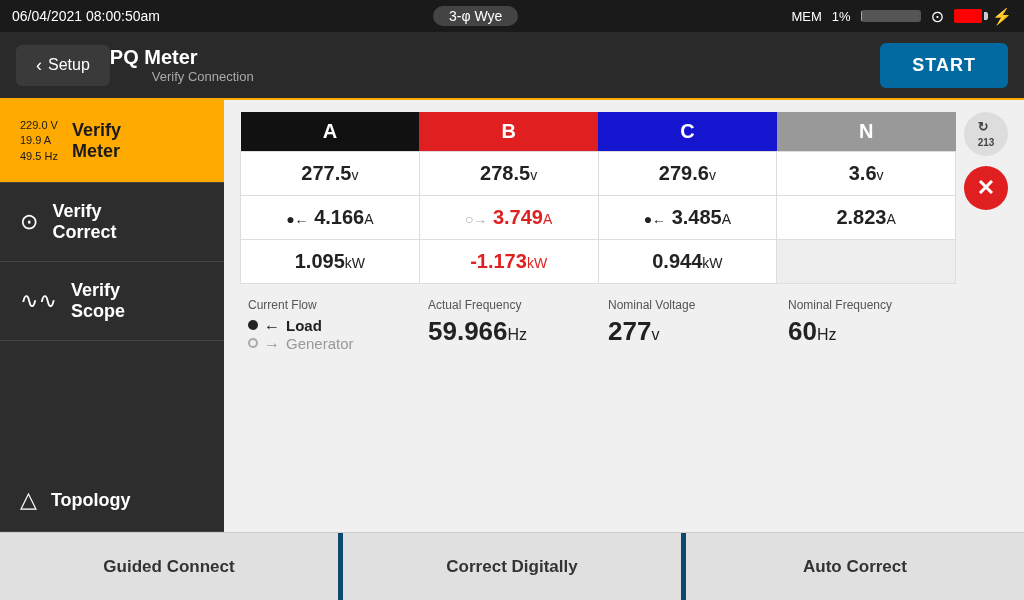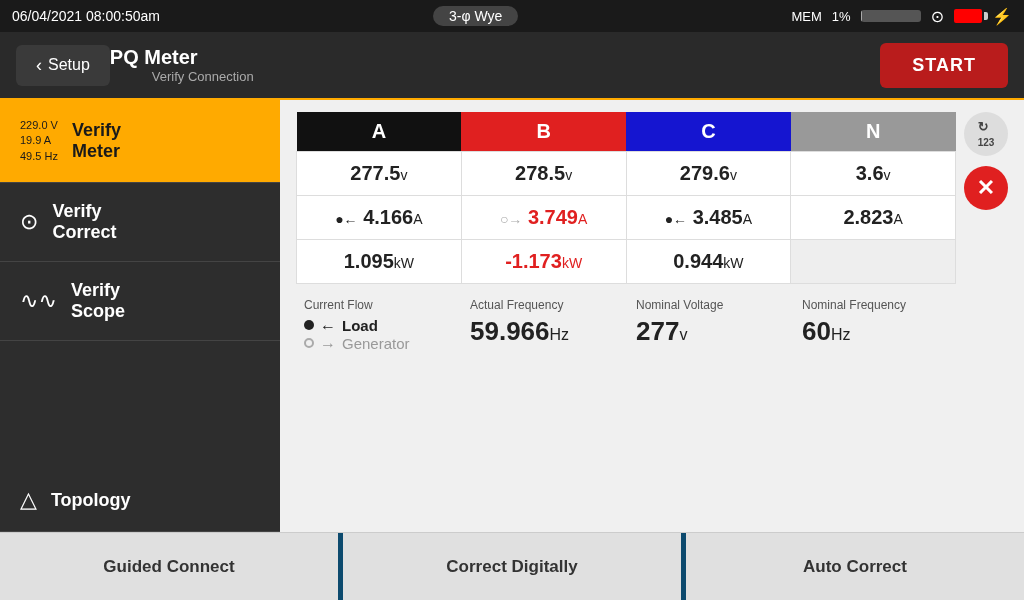--- a/index.html
+++ b/index.html
@@ -92,41 +92,41 @@
       color: white;
       font-size: 20px;
       font-weight: bold;
     }
     #header-title .sub-title {
       color: #aaa;
       font-size: 13px;
       padding-left: 42px;
     }
     #start-btn {
-      background: #b91c1c;
+      background: #0369a1;
       border: none;
       color: white;
       font-size: 18px;
       font-weight: bold;
       padding: 12px 32px;
       border-radius: 6px;
       cursor: pointer;
       letter-spacing: 1px;
     }
 
     
     #main {
       display: flex;
       height: calc(600px - 32px - 68px - 68px);
       
     }
 
     
     #sidebar {
-      width: 280px;
+      width: 224px;
       background: #2d2d2d;
       display: flex;
       flex-direction: column;
     }
     .sidebar-item {
       display: flex;
       align-items: center;
       gap: 14px;
       padding: 18px 20px;
       border-bottom: 1px solid #444;
@@ -450,21 +450,21 @@
             <div class="info-label">Nominal Frequency</div>
             <div class="info-value">
               <span>60</span><span class="unit">Hz</span>
             </div>
           </div>
         </div>
       </div>
 
       <div class="right-indicators">
         <div class="rotate-icon">
-          <span style="font-size:13px;font-weight:bold;">↻<br><span style="font-size:10px">123</span></span>
+          <span style="font-size:13px;font-weight:bold;">↻<br><span style="font-size:10px">213</span></span>
         </div>
         <div class="error-icon">
           <span>✕</span>
         </div>
       </div>
     </div>
 
   </div>
 </div>
 

